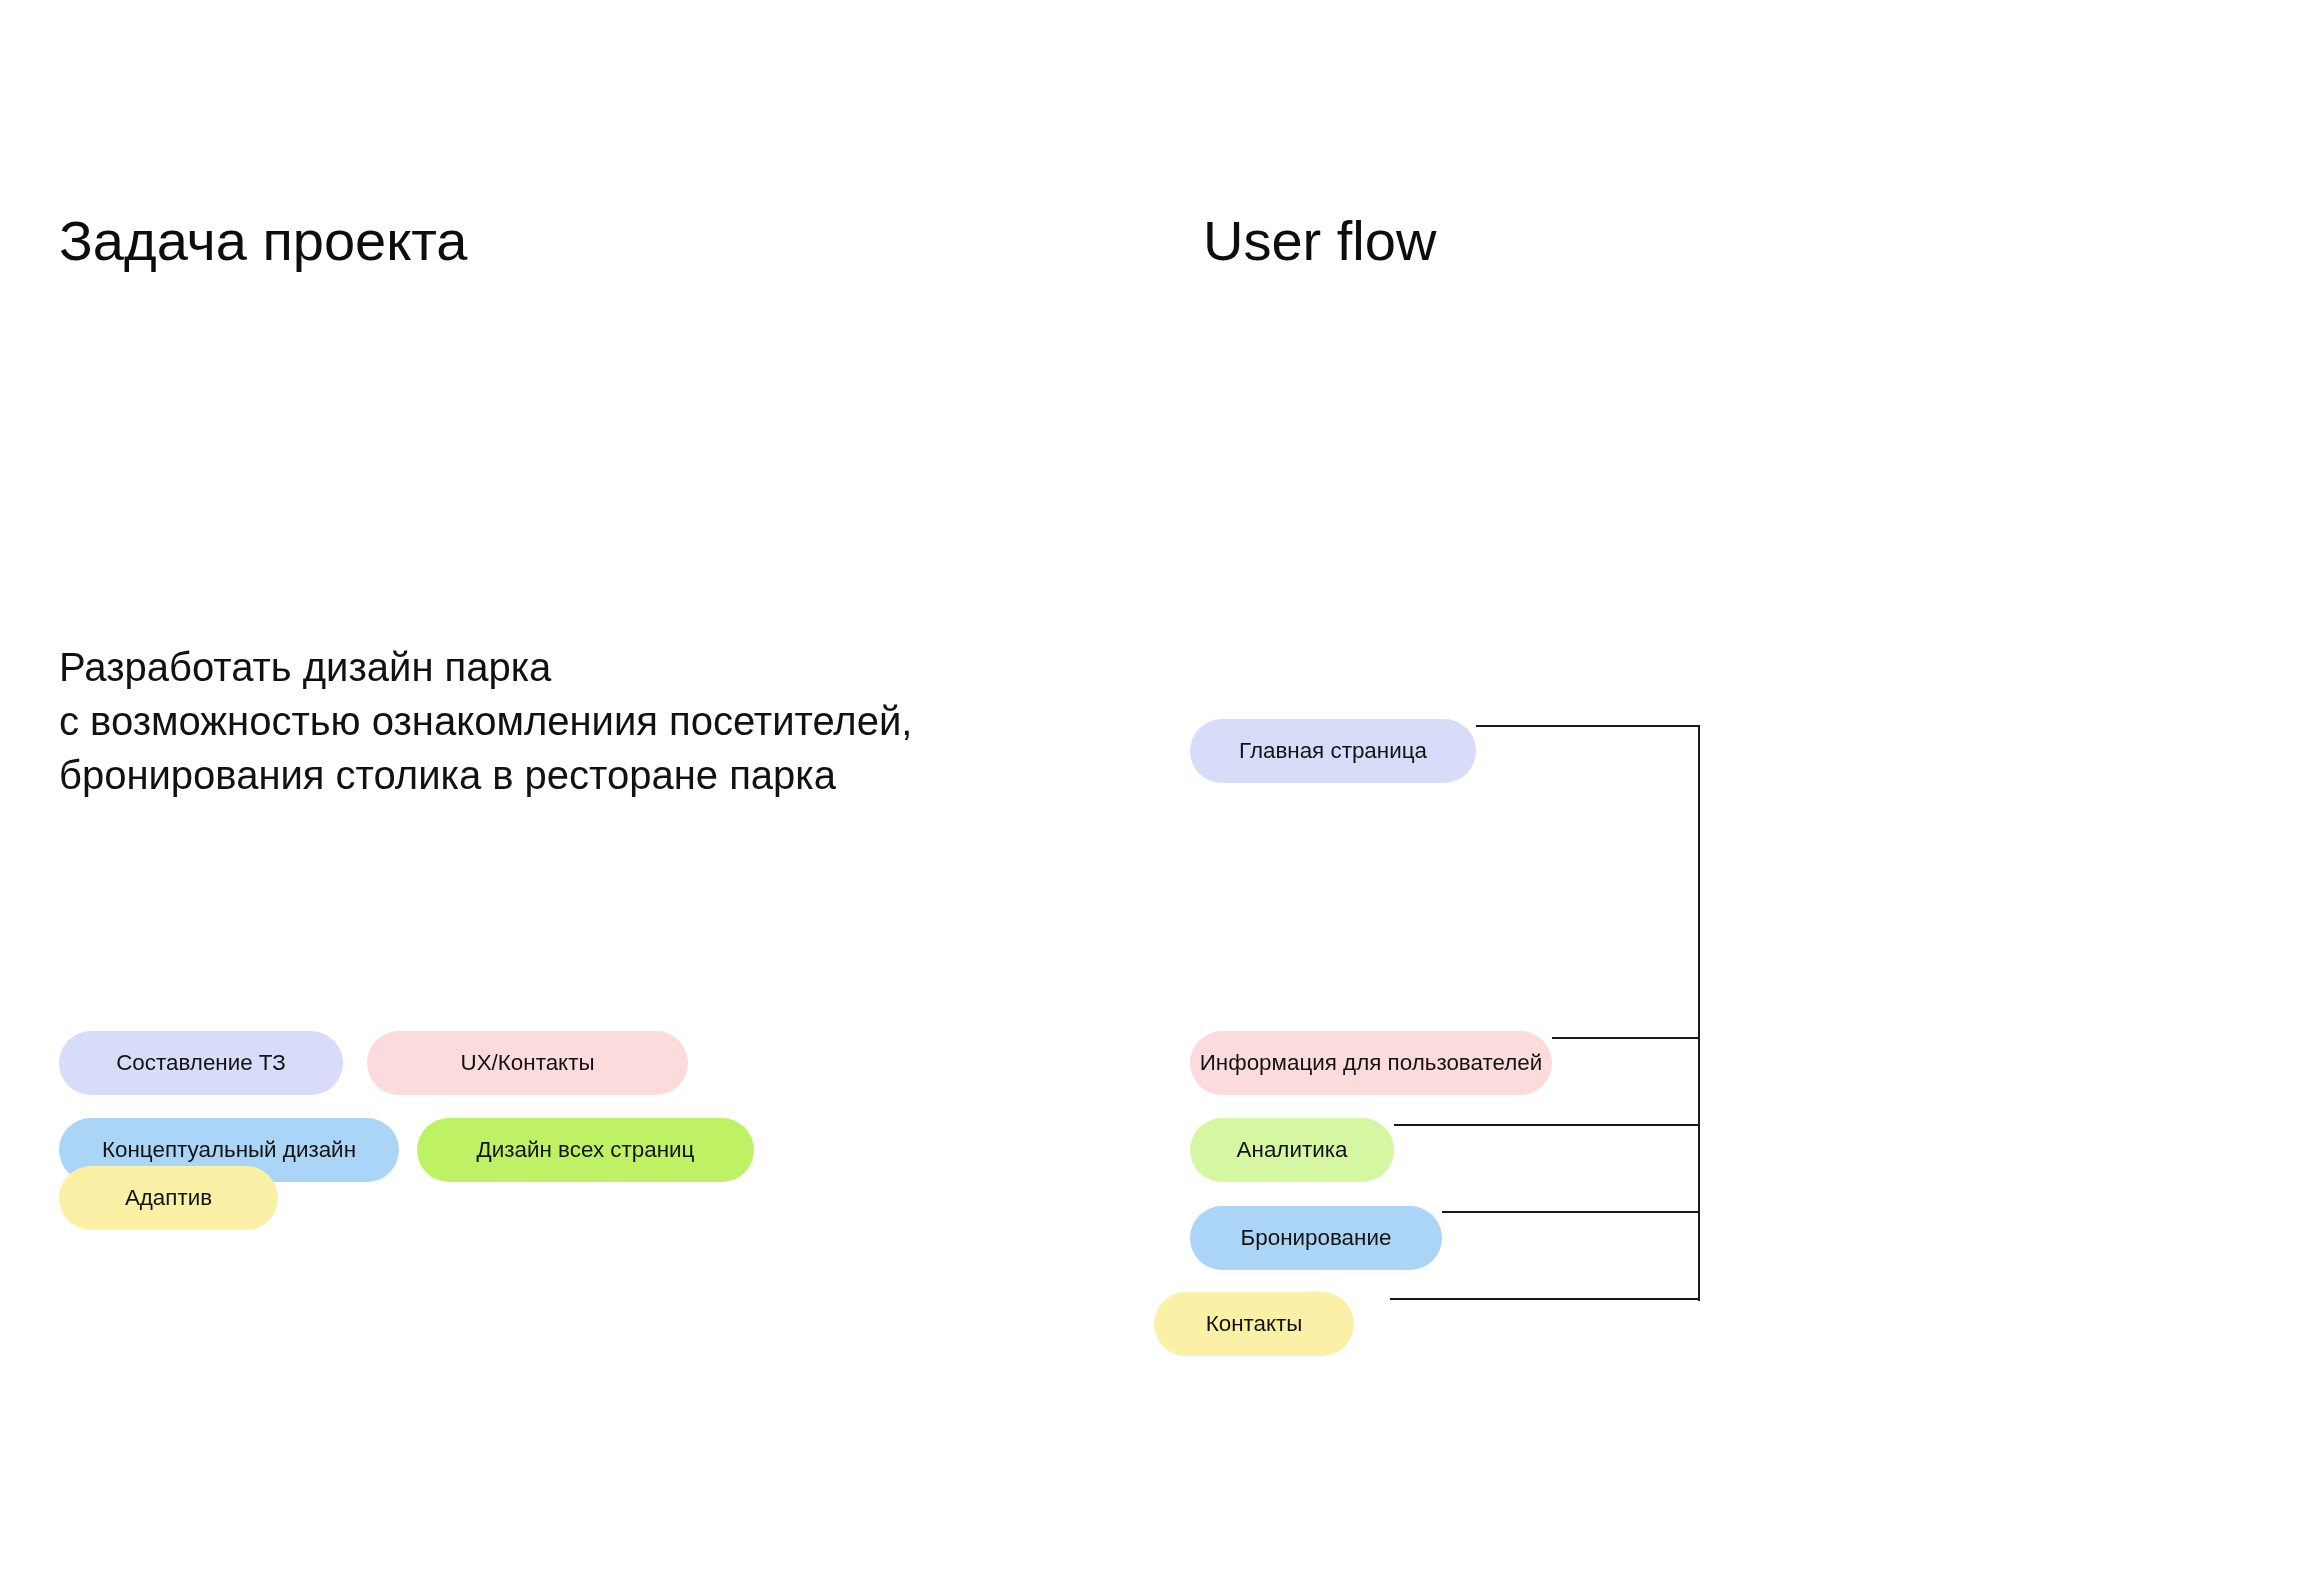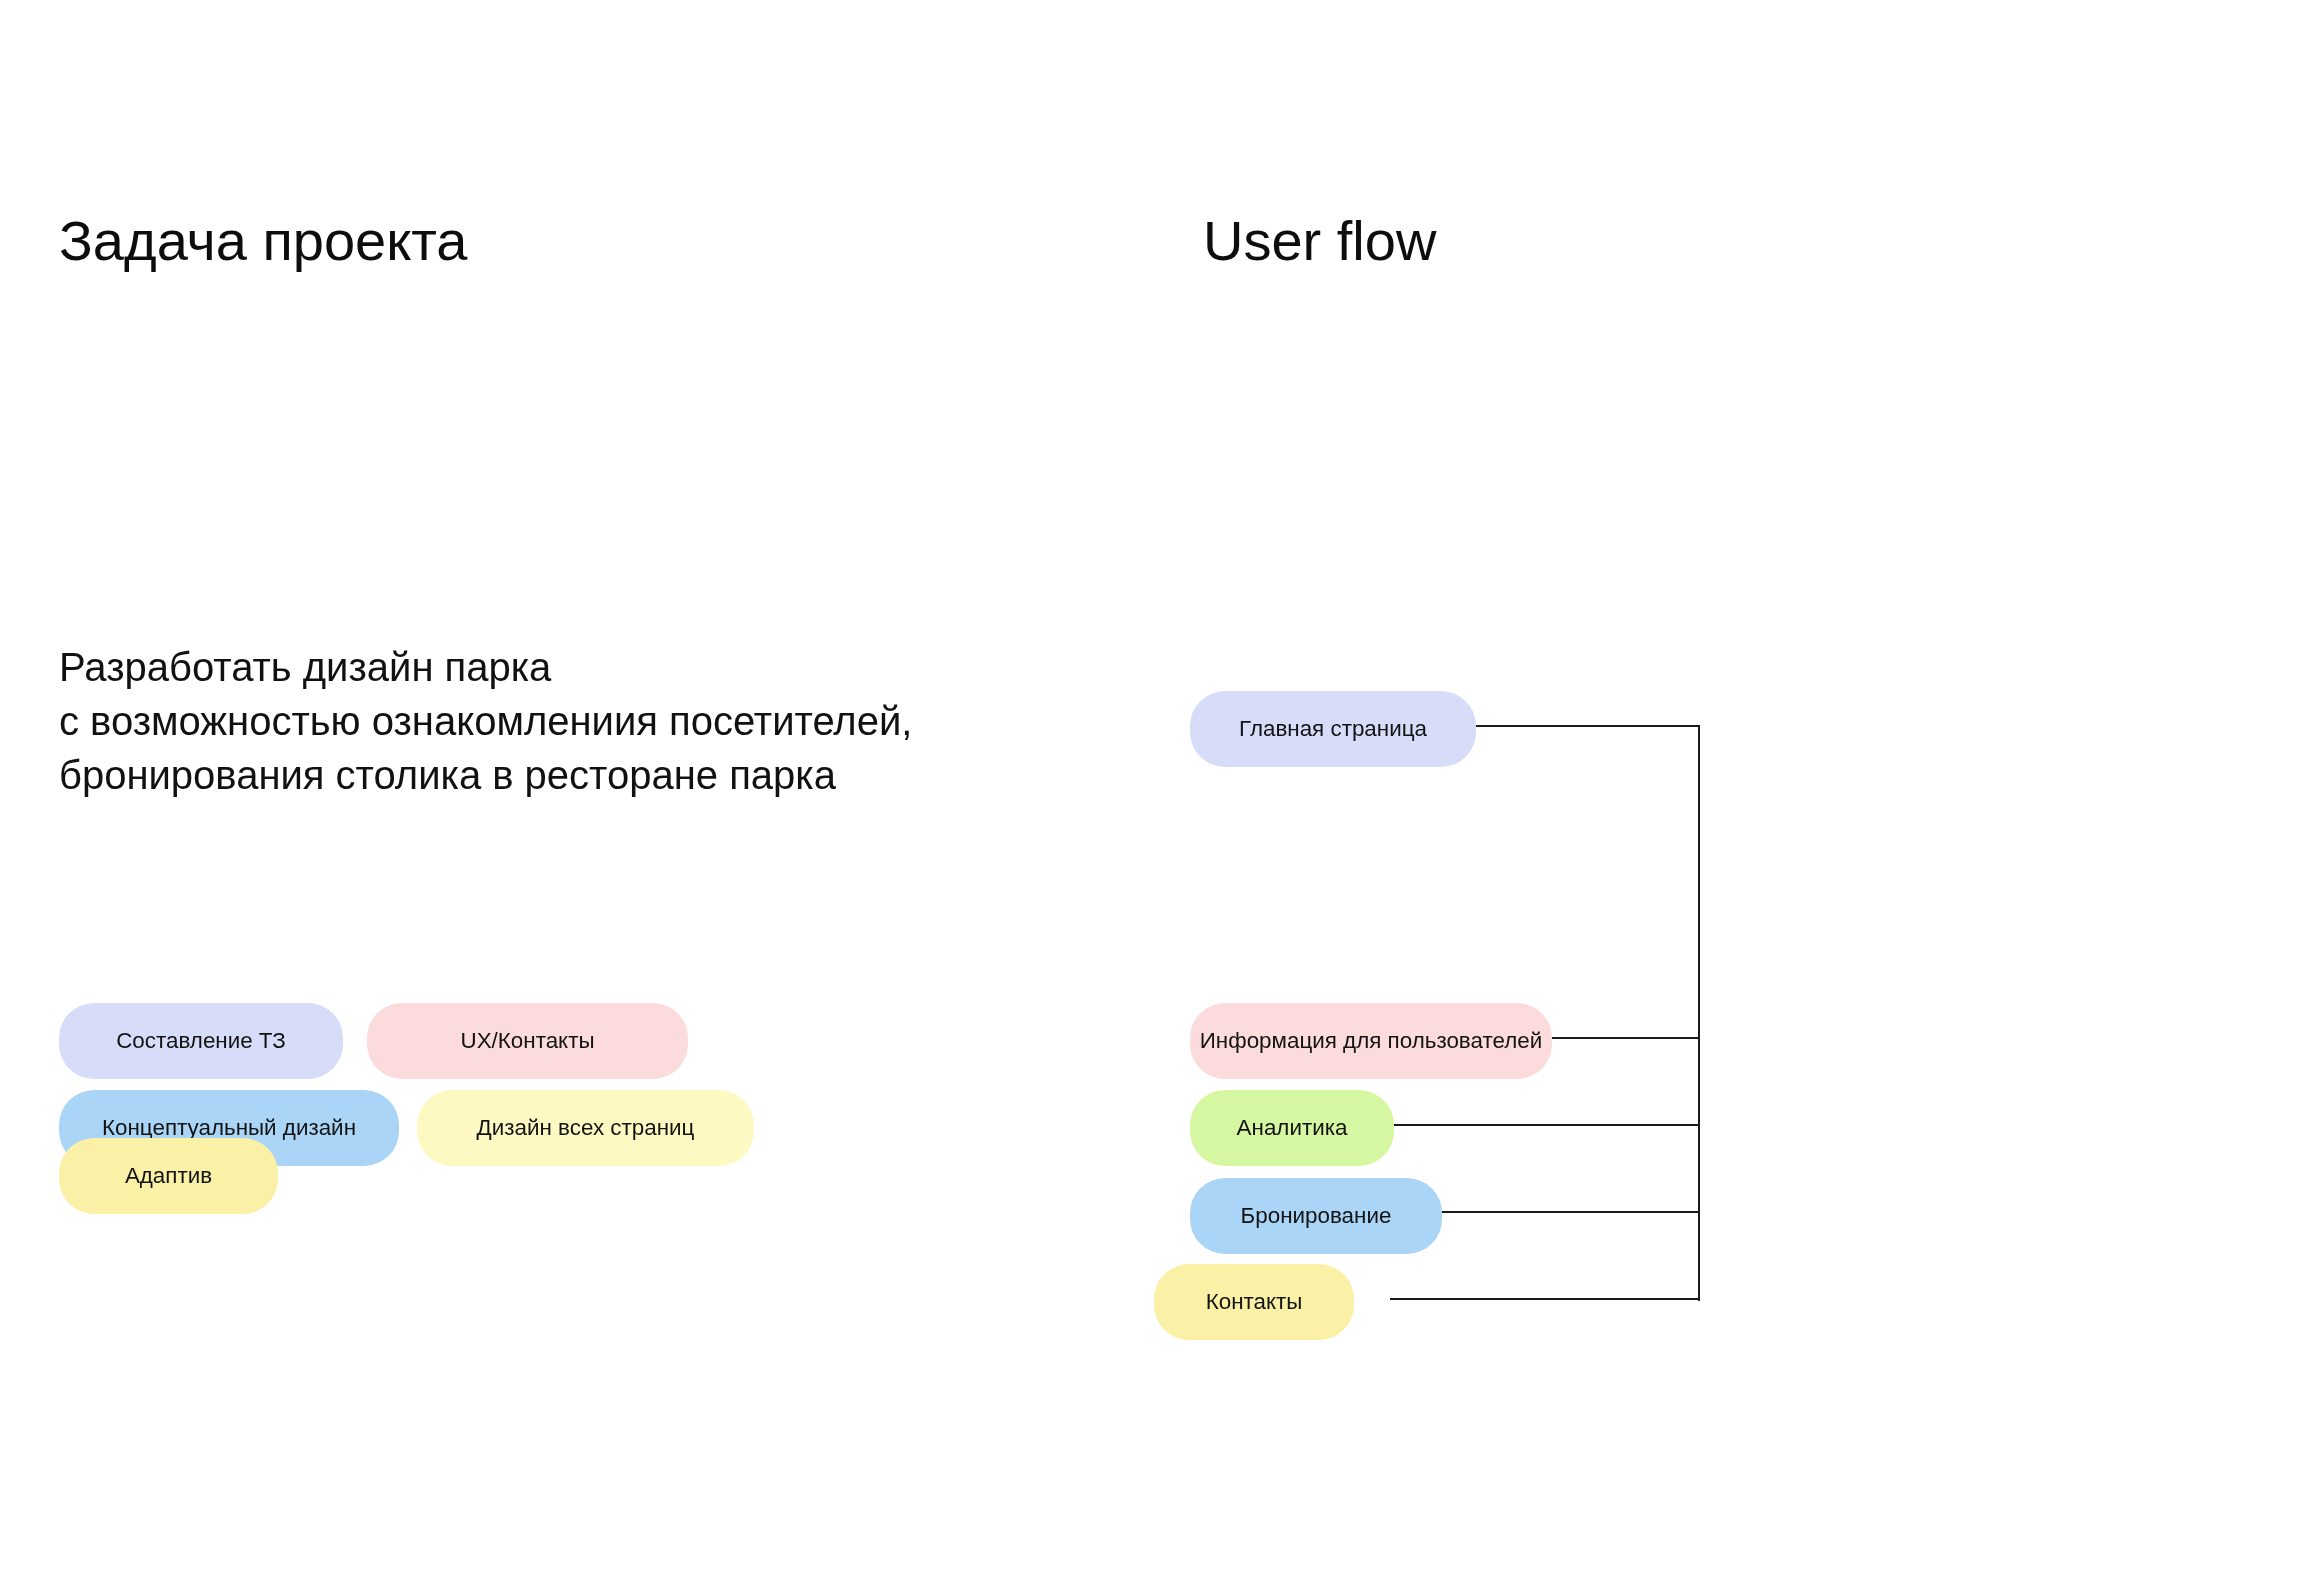--- a/index.html
+++ b/index.html
@@ -37,28 +37,29 @@
     margin: 0;
     font-size: 40px;
     line-height: 54px;
     font-weight: 400;
     color: #111111;
   }
   .description span { display: block; white-space: nowrap; }
 
   .pill {
     position: absolute;
-    height: 76px;
+    height: 64px;
     border-radius: 35px;
     display: flex;
     align-items: center;
     justify-content: center;
     font-size: 22.4px;
     color: #131313;
     white-space: nowrap;
+    margin-top: 28px;
   }
 
   
   .tag-1 { left: 59px;  top: 1003px; width: 284px; }
   .tag-2 { left: 367px; top: 1003px; width: 321px; }
   .tag-3 { left: 59px;  top: 1090px; width: 340px; }
   .tag-4 { left: 417px; top: 1090px; width: 337px; }
   .tag-5 { left: 59px;  top: 1138px; width: 219px; }
 
   
@@ -96,21 +97,21 @@
 
     <div class="pill tag-1" style="background-color: rgb(215, 220, 248);">
       <span>Составление ТЗ</span>
     </div>
     <div class="pill tag-2" style="background-color: rgb(251, 219, 219);">
       <span>UX/Контакты</span>
     </div>
     <div class="pill tag-3" style="background-color: rgb(170, 213, 246);">
       <span>Концептуальный дизайн</span>
     </div>
-    <div class="pill tag-4" style="background-color: #fef9c3;">
+    <div class="pill tag-4" style="background-color: #bef264;">
       <span>Дизайн всех страниц</span>
     </div>
     <div class="pill tag-5" style="background-color: rgb(250, 241, 166);">
       <span>Адаптив</span>
     </div>
   </section>
 
   <section>
     <h1 class="section-title title-right">User flow</h1>
 

